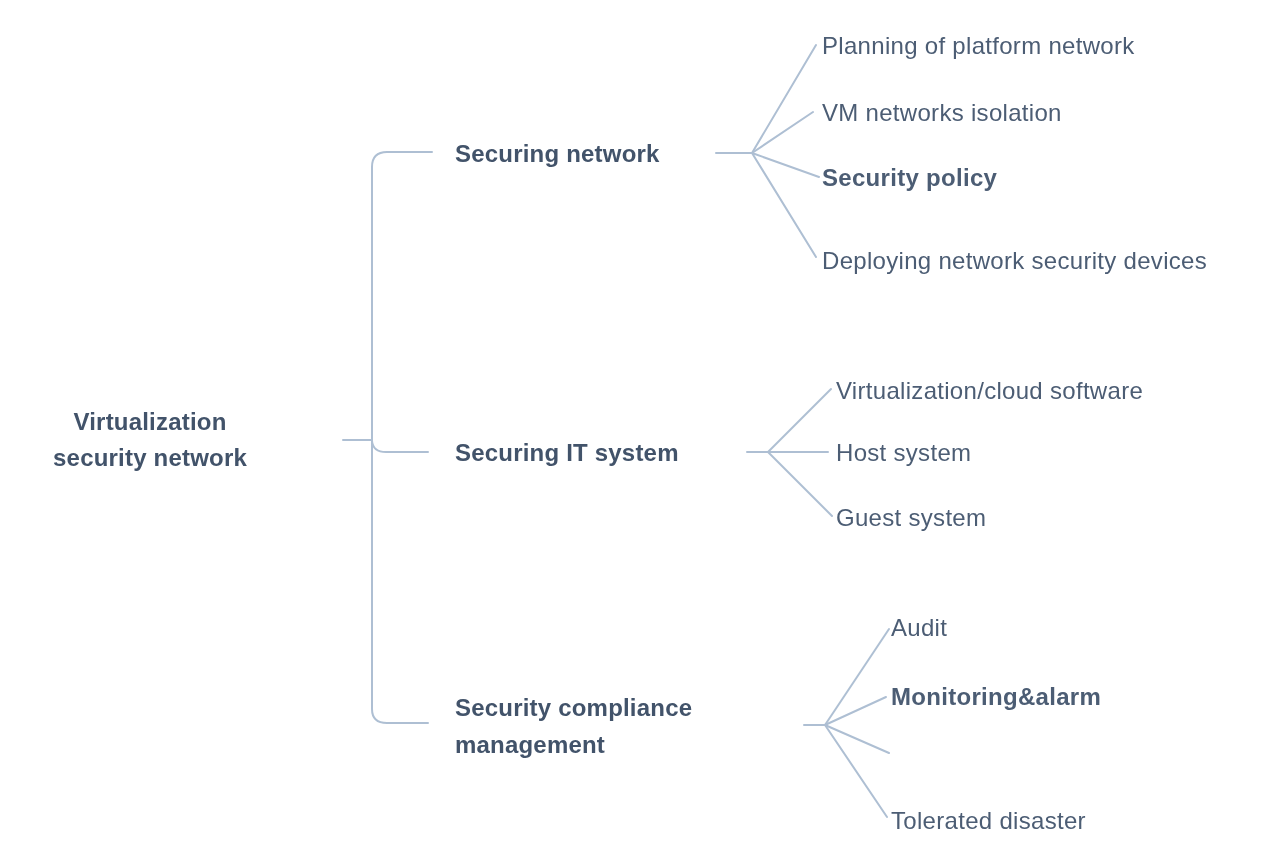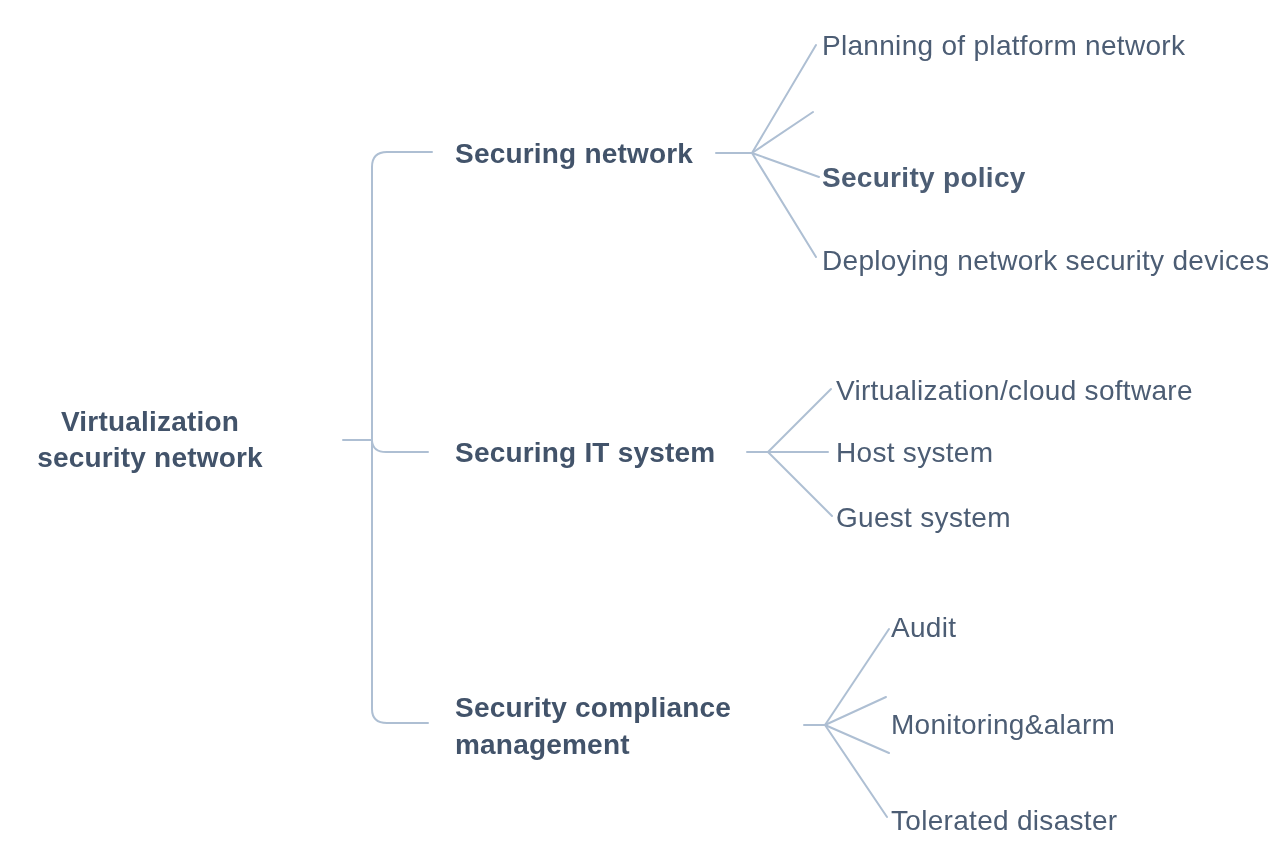--- a/index.html
+++ b/index.html
@@ -27,21 +27,21 @@
   .connectors path, .connectors line{
     stroke: var(--connector);
     stroke-width: 2;
     fill: none;
     stroke-linecap: round;
   }
   .node{
     position:absolute;
     transform: translateY(-50%);
     color: var(--text-bold);
-    font-size: 28px;
+    font-size: 24px;
     line-height: 37px;
     white-space: nowrap;
   }
   .node.root{
     font-weight: bold;
     text-align: center;
     white-space: pre-line;
     line-height: 36px;
     letter-spacing: 0.2px;
   }
@@ -92,24 +92,25 @@
   <div class="node root" style="left:5px; top:440px; width:290px;">Virtualization
 security network</div>
 
   <div class="node branch" style="left:455px; top:153px;">Securing network</div>
 
   <div class="node branch" style="left:455px; top:452px;">Securing IT system</div>
 
   <div class="node branch wrap" style="left:455px; top:726px; width:310px;">Security compliance management</div>
 
   <div class="node leaf" style="left:822px; top:45px;">Planning of platform network</div>
+  <div class="node leaf" style="left:822px; top:112px;">VM networks isolation</div>
   <div class="node leaf" style="left:822px; top:177px;font-weight:bold;">Security policy</div>
   <div class="node leaf wrap" style="left:822px; top:260px; width:450px;">Deploying network security devices</div>
 
   <div class="node leaf" style="left:836px; top:390px;">Virtualization/cloud software</div>
   <div class="node leaf" style="left:836px; top:452px;">Host system</div>
   <div class="node leaf" style="left:836px; top:517px;">Guest system</div>
 
   <div class="node leaf" style="left:891px; top:627px;">Audit</div>
-  <div class="node leaf" style="left:891px; top:724px;">Monitoring&amp;alarm</div>
+  <div class="node leaf" style="left:891px; top:696px;font-weight:bold;">Monitoring&amp;alarm</div>
   <div class="node leaf" style="left:891px; top:820px;">Tolerated disaster</div>
 
 </div>
 
 </body></html>

